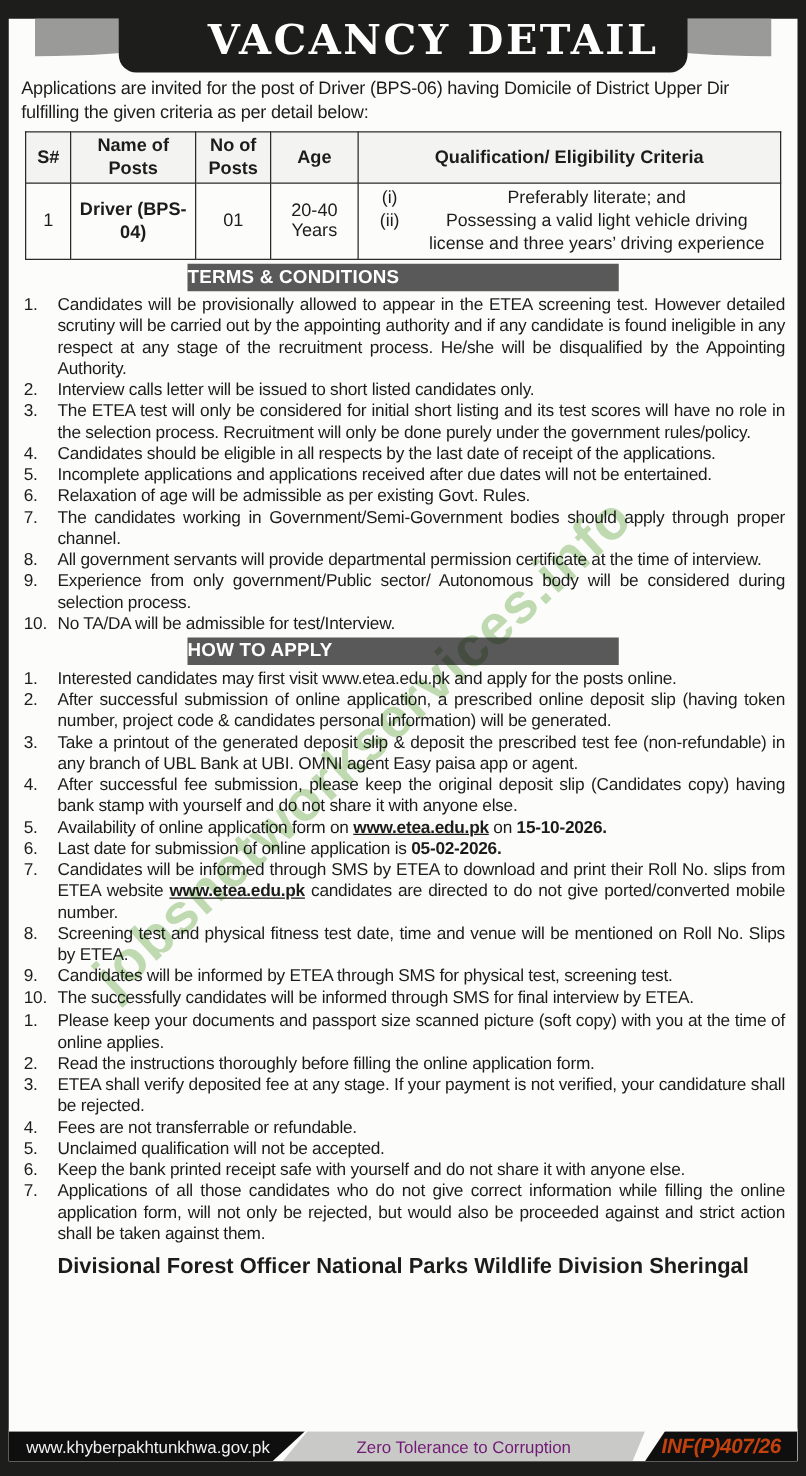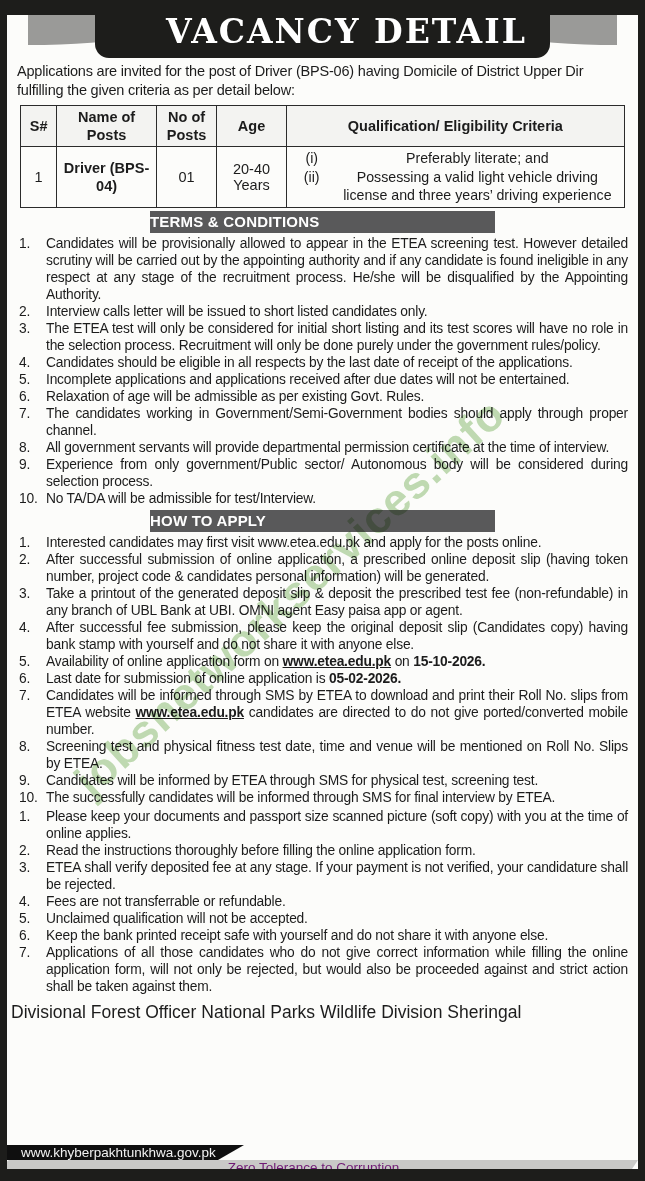--- a/index.html
+++ b/index.html
@@ -87,28 +87,27 @@
   .b{font-weight:bold;}
   .u{text-decoration:underline;}
   
   .note-heading{
     margin:6px 10px 1px 12px;
     font-size:15px;font-weight:bold;text-decoration:underline;
   }
   
   .signature{
     margin:7px 4px 4px 4px;
-    font-size:17.5px;font-weight:normal;text-align:left;white-space:nowrap;
+    font-size:17.5px;font-weight:bold;text-align:center;white-space:nowrap;
   }
   
   .footer-bar{
     position:absolute;left:0;right:0;bottom:0;height:26px;
     background:#fcfcfa;display:flex;align-items:stretch;
     border-top:2px solid #fcfcfa;
-    flex-direction:column;
   }
   .fb-left{
     width:237px;flex:none;background:var(--c-footer-black);
     clip-path:polygon(0 0,100% 0,calc(100% - 26px) 100%,0 100%);
     color:#f2f2f2;font-size:13.5px;
     display:flex;align-items:center;padding-left:14px;
   }
   .fb-mid{
     flex:1;background:var(--c-footer-gray);
     margin-left:-18px;

